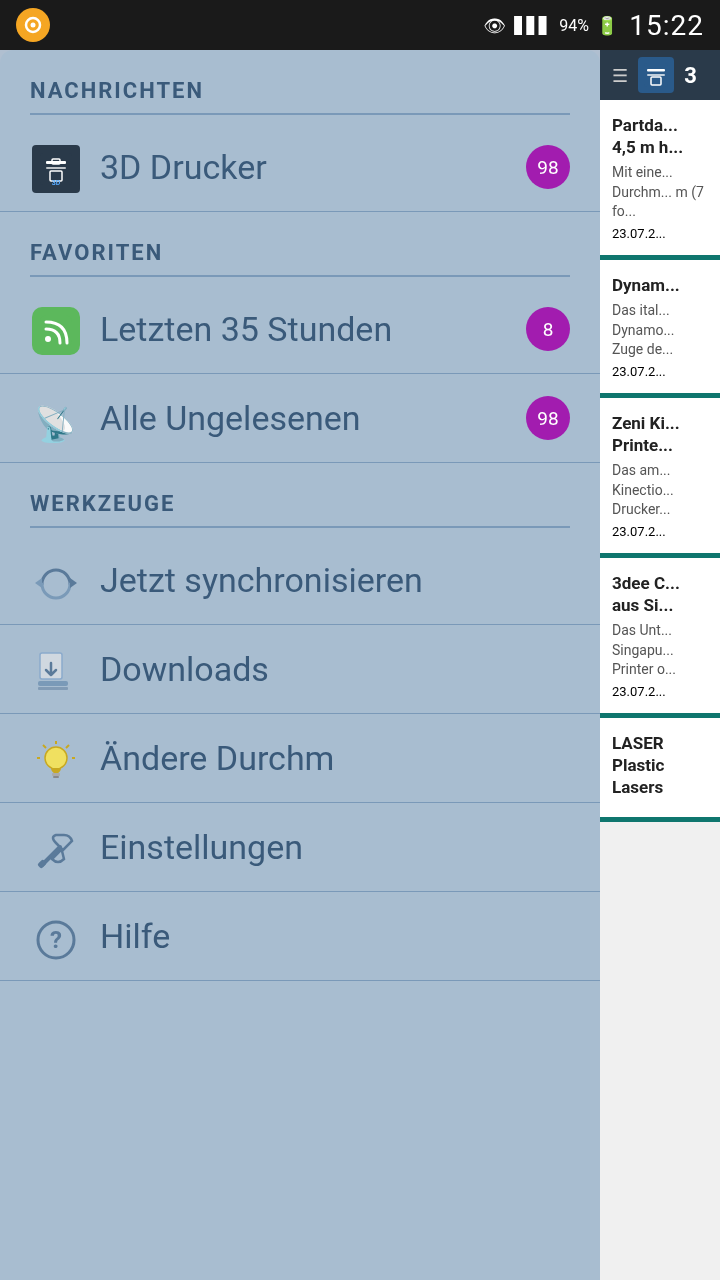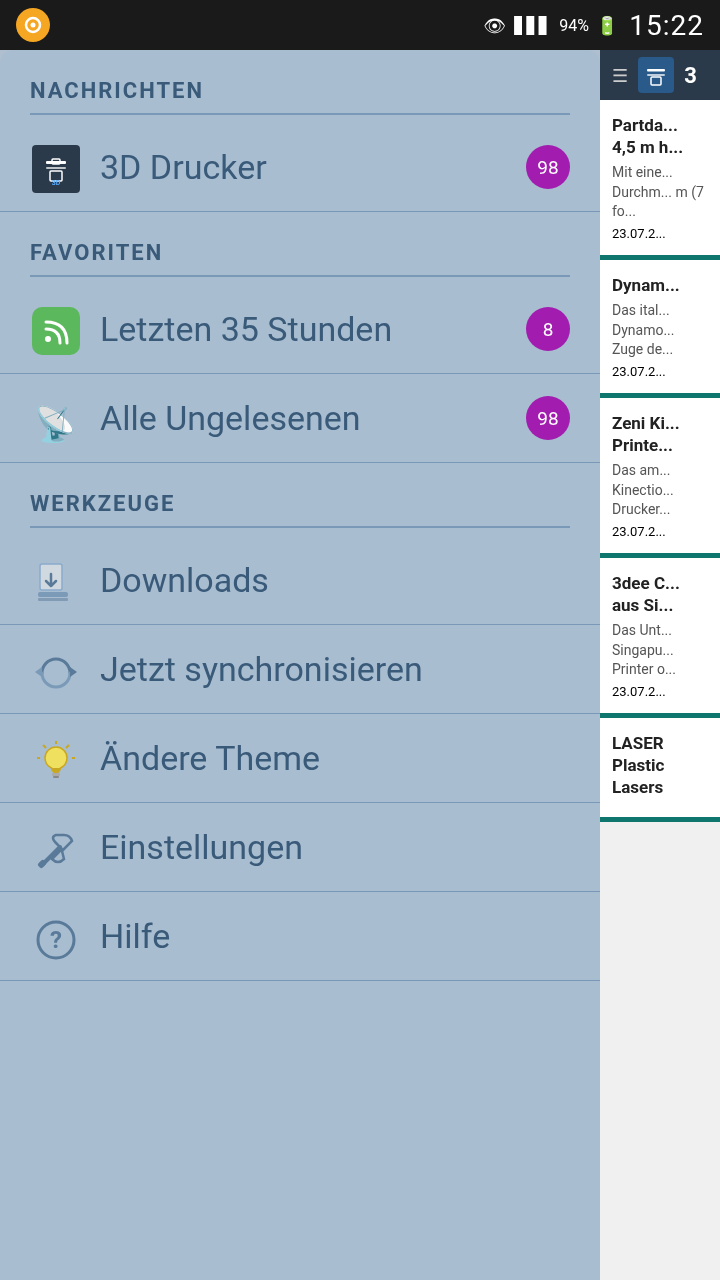--- a/index.html
+++ b/index.html
@@ -275,56 +275,56 @@
       <span class="menu-label">Alle Ungelesenen</span>
       <div class="badge">98</div>
     </div>
 
     <div class="section-header">WERKZEUGE</div>
     <div class="section-divider"></div>
 
     <div class="menu-item">
       <div class="menu-icon">
         <svg width="44" height="44" viewBox="0 0 44 44">
+          <path d="M8 22 A14 14 0 0 1 36 22" stroke="#5a7a9a" stroke-width="3" fill="none" stroke-linecap="round"></path>
+          <path d="M36 22 A14 14 0 0 1 8 22" stroke="#7a9ab8" stroke-width="3" fill="none" stroke-linecap="round"></path>
+          <polygon points="36,16 36,26 43,21" fill="#5a7a9a"></polygon>
+          <polygon points="8,16 8,26 1,21" fill="#7a9ab8"></polygon>
+        </svg>
+      </div>
+      <span class="menu-label">Jetzt synchronisieren</span>
+    </div>
+
+    <div class="menu-item">
+      <div class="menu-icon">
+        <svg width="44" height="44" viewBox="0 0 44 44">
           <rect x="6" y="2" width="22" height="26" rx="2" fill="#d0d8e0" stroke="#8aaacc" stroke-width="1.5"></rect>
           <path d="M17 12 L17 24 L12 19 M17 24 L22 19" stroke="#5a7a9a" stroke-width="2.5" fill="none" stroke-linecap="round" stroke-linejoin="round"></path>
           <rect x="4" y="30" width="30" height="5" rx="2" fill="#7a9ab8"></rect>
           <rect x="4" y="36" width="30" height="3" rx="1" fill="#5a7a9a" opacity="0.5"></rect>
         </svg>
       </div>
       <span class="menu-label">Downloads</span>
-    </div>
-
-    <div class="menu-item">
-      <div class="menu-icon">
-        <svg width="44" height="44" viewBox="0 0 44 44">
-          <path d="M8 22 A14 14 0 0 1 36 22" stroke="#5a7a9a" stroke-width="3" fill="none" stroke-linecap="round"></path>
-          <path d="M36 22 A14 14 0 0 1 8 22" stroke="#7a9ab8" stroke-width="3" fill="none" stroke-linecap="round"></path>
-          <polygon points="36,16 36,26 43,21" fill="#5a7a9a"></polygon>
-          <polygon points="8,16 8,26 1,21" fill="#7a9ab8"></polygon>
-        </svg>
-      </div>
-      <span class="menu-label">Jetzt synchronisieren</span>
     </div>
 
     <div class="menu-item">
       <div class="menu-icon">
         <svg width="44" height="44" viewBox="0 0 44 44">
           <circle cx="22" cy="18" r="11" fill="#f0e060" stroke="#c8a820" stroke-width="1.5"></circle>
           <path d="M17 28 Q17 32 22 34 Q27 32 27 28" fill="#c8a820"></path>
           <rect x="18" y="33" width="8" height="3" rx="1" fill="#aaa"></rect>
           <rect x="19" y="36" width="6" height="2" rx="1" fill="#888"></rect>
           <line x1="22" y1="4" x2="22" y2="1" stroke="#c8a820" stroke-width="2"></line>
           <line x1="32" y1="8" x2="35" y2="5" stroke="#c8a820" stroke-width="2"></line>
           <line x1="38" y1="18" x2="41" y2="18" stroke="#c8a820" stroke-width="2"></line>
           <line x1="12" y1="8" x2="9" y2="5" stroke="#c8a820" stroke-width="2"></line>
           <line x1="6" y1="18" x2="3" y2="18" stroke="#c8a820" stroke-width="2"></line>
         </svg>
       </div>
-      <span class="menu-label">Ändere Theme</span>
+      <span class="menu-label">Ändere Durchm</span>
     </div>
 
     <div class="menu-item">
       <div class="menu-icon">
         <svg width="44" height="44" viewBox="0 0 44 44">
 
           <path d="M30 6 Q36 6 38 12 L28 22 L30 30 Q24 36 18 30 L28 20 L22 14 Q16 8 22 6 Z" fill="none" stroke="#5a7a9a" stroke-width="2.5" stroke-linecap="round"></path>
 
           <line x1="8" y1="36" x2="26" y2="18" stroke="#5a7a9a" stroke-width="4" stroke-linecap="round"></line>
           <rect x="4" y="32" width="8" height="6" rx="2" fill="#5a7a9a" transform="rotate(-45 8 35)"></rect>

